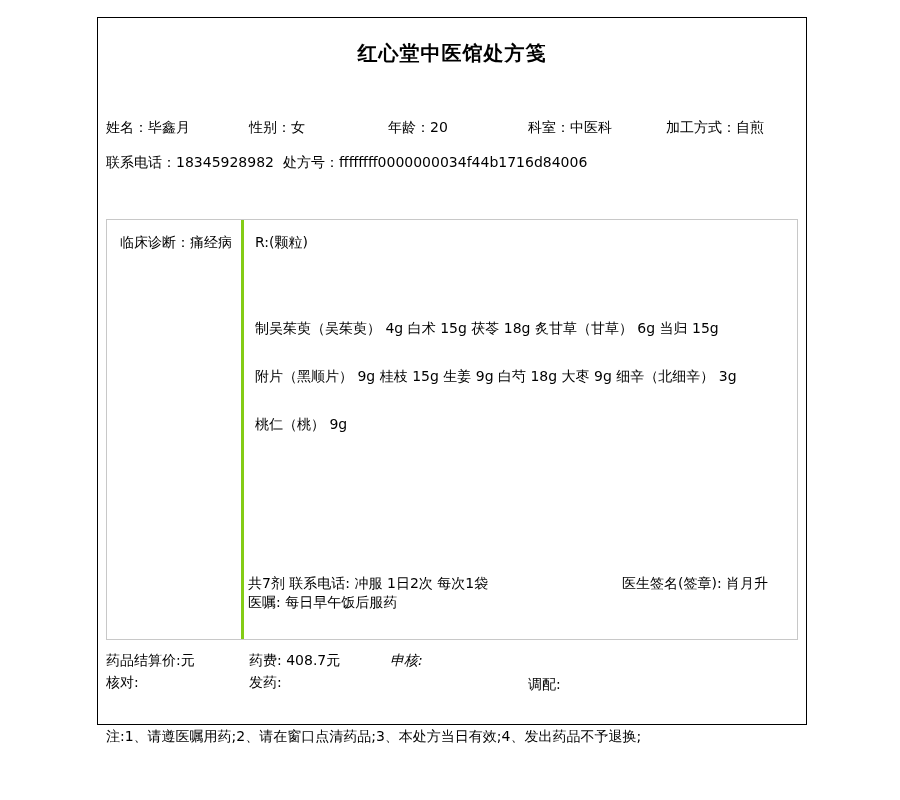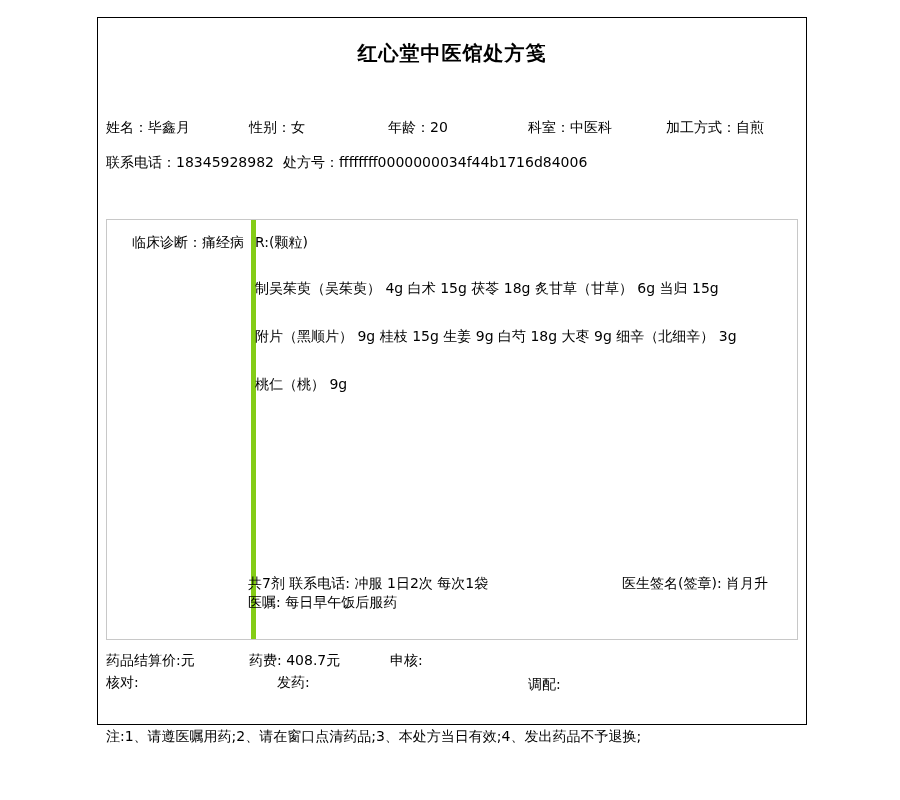--- a/index.html
+++ b/index.html
@@ -32,42 +32,42 @@
   .f-phone { top: 135px; left: 7px; }
   .f-rxno  { top: 135px; left: 184px; }
   .f-time  { top: 135px; left: 476px; }
 
   .rx-box {
     position: absolute; left: 8px; top: 201px;
     width: 692px; height: 421px;
     border: 1px solid #c8c8c8;
   }
   .rx-left {
-    position: absolute; left: 12px; top: 0; bottom: 0; width: 137px;
-    border-right: 5px solid #84cc16;
+    position: absolute; left: 0; top: 0; bottom: 0; width: 137px;
+    border-right: 3px solid #84cc16;
     font-family: Liberation Mono, monospace;
   }
   .diagnosis { position: absolute; top: 13px; left: 12px; font-size: 14px; white-space: nowrap; }
   .rx-right { position: absolute; left: 138px; top: 0; right: 0; bottom: 0; }
   .rx-header { position: absolute; top: 13px; left: 9px; font-size: 14px; white-space: nowrap; }
-  .med-line { position: absolute; left: 9px; font-size: 14px; white-space: nowrap; }
+  .med-line { position: absolute; left: 9px; font-size: 14px; white-space: nowrap; margin-top: 40px; }
   .med-0 { top: 59px; }
   .med-1 { top: 107px; }
   .med-2 { top: 155px; }
   .usage-1 { position: absolute; top: 354px; left: 2px; font-size: 14px; white-space: nowrap; }
   .usage-2 { position: absolute; top: 373px; left: 2px; font-size: 14px; white-space: nowrap; }
   .doctor-sign { position: absolute; top: 354px; left: 376px; font-size: 14px; white-space: nowrap; }
 
   
   .ft-settle   { top: 633px; left: 7px; }
   .ft-fee      { top: 633px; left: 150px; text-align: center; }
-  .ft-review   { top: 633px; left: 291px; }
+  .ft-review   { top: 633px; left: 291px; font-style: italic; }
   .ft-prep     { top: 633px; left: 429px; margin-top: 24px; }
   .ft-check    { top: 655px; left: 7px; }
-  .ft-dispense { top: 655px; left: 150px; margin-left: 28px; }
+  .ft-dispense { top: 655px; left: 150px; }
   .ft-note     { top: 709px; left: 7px; }
 </style>
 </head>
 <body>
 
 <div class="canvas">
   <div class="sheet">
 
     <div class="title">红心堂中医馆处方笺</div>
 

